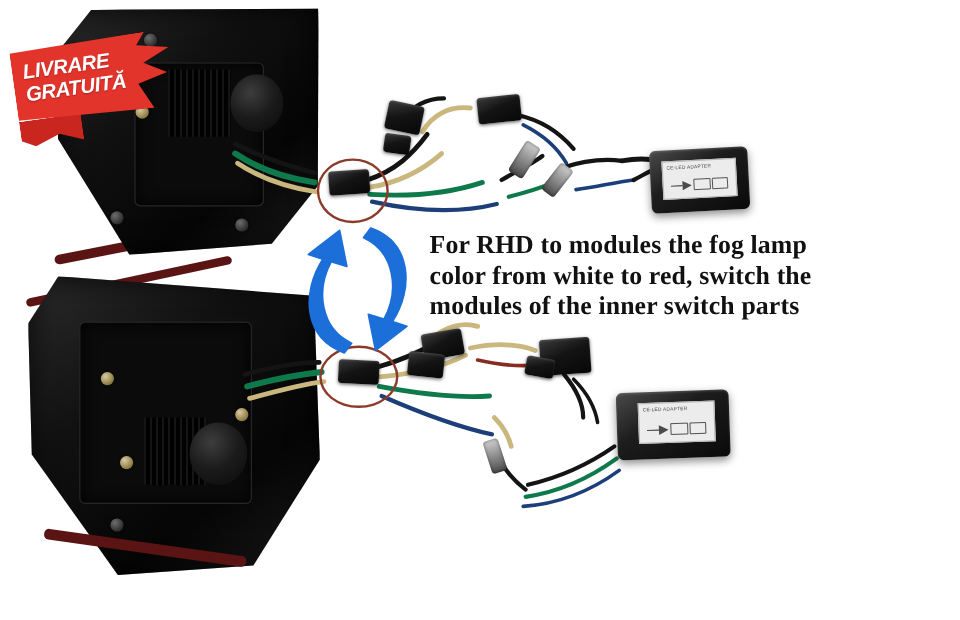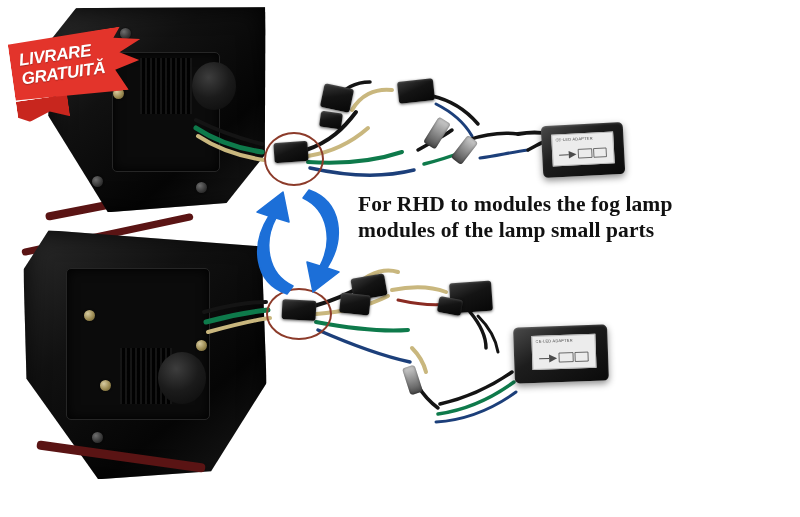--- a/index.html
+++ b/index.html
@@ -336,21 +336,22 @@
     <svg width="110" height="112" viewBox="0 0 110 112">
 
       <path d="M44,108 C10,96 8,58 26,30 L14,26 L40,6 L46,36 L33,32 C20,56 24,88 50,100 Z" fill="#1c6fd8" stroke="#1c6fd8" stroke-width="1.5" stroke-linejoin="round"></path>
 
       <path d="M66,4 C100,16 102,54 84,82 L96,86 L70,106 L64,76 L77,80 C90,56 86,24 60,12 Z" fill="#1c6fd8" stroke="#1c6fd8" stroke-width="1.5" stroke-linejoin="round"></path>
     </svg>
   </div>
 
   <div class="instruction">
     <div>For RHD to modules the fog lamp</div>
-    <div>modules of the lamp small parts</div>
+    <div>color from white to red, switch the</div>
+    <div>modules of the inner switch parts</div>
   </div>
 
   <div class="ribbon">
     <div class="ribbon-tail"></div>
     <div class="ribbon-body"></div>
     <div class="ribbon-text">
       <div>LIVRARE</div>
       <div>GRATUITĂ</div>
     </div>
   </div>

